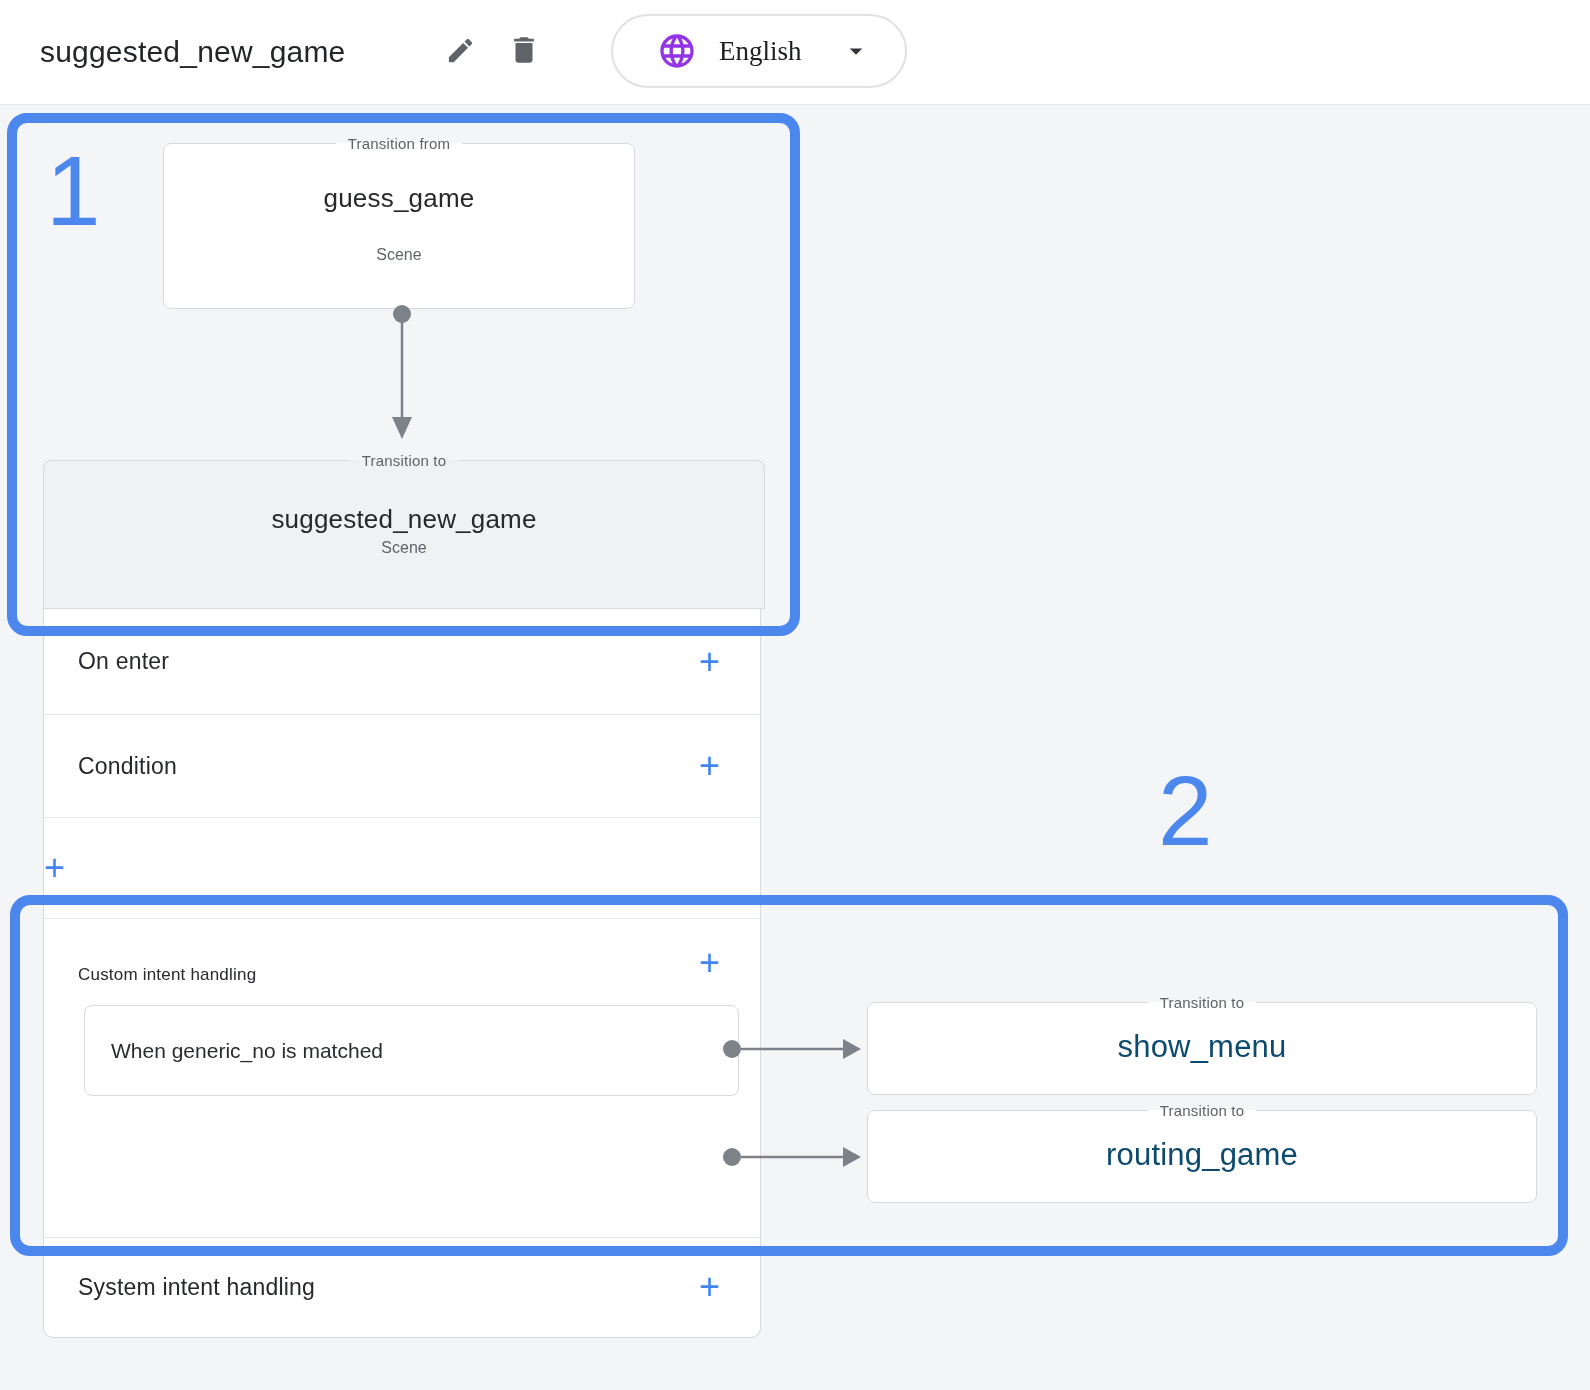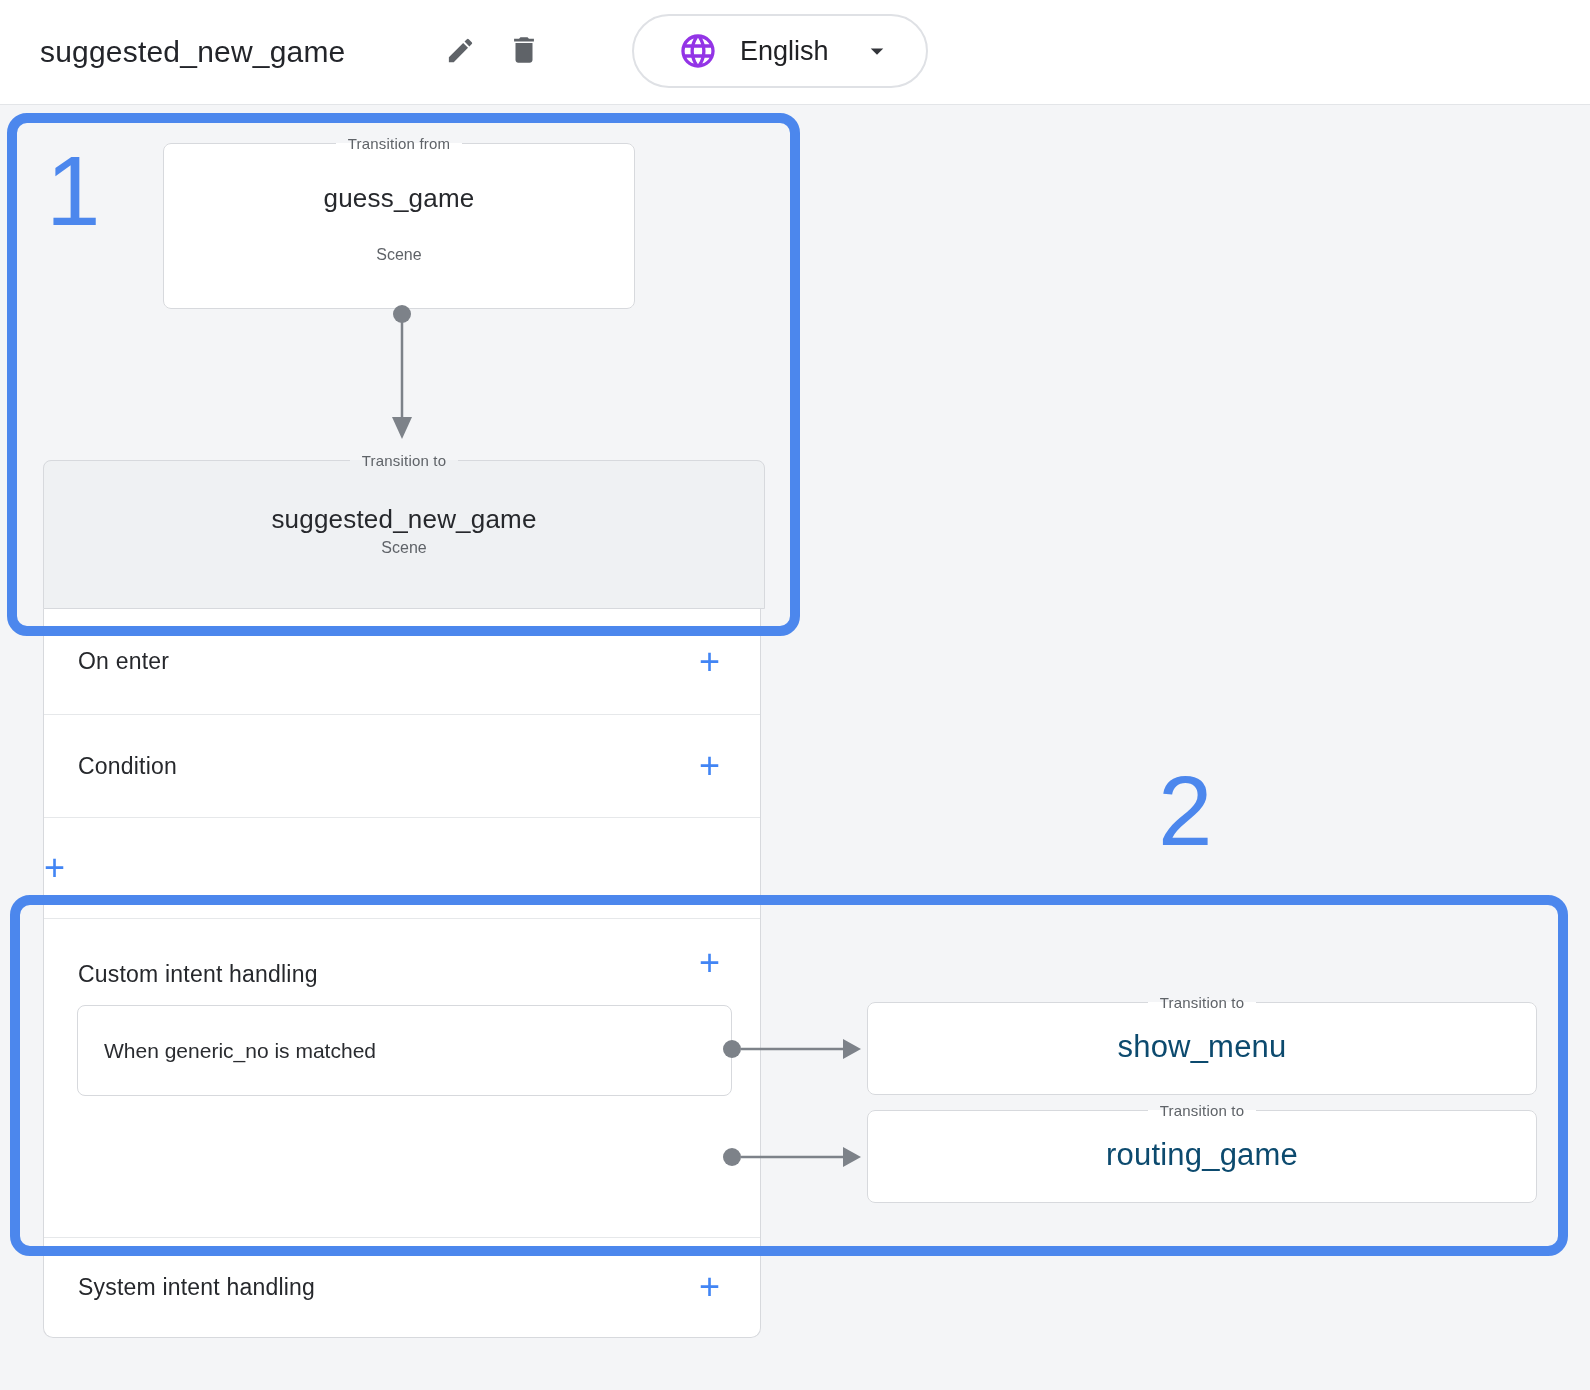--- a/index.html
+++ b/index.html
@@ -7,21 +7,21 @@
     width:1590px;height:1390px;position:relative;overflow:hidden;
     font-family:"Liberation Sans","DejaVu Sans",sans-serif;
     background:#ffffff;color:#202124;
   }
   
   .topbar{position:absolute;left:0;top:0;width:1590px;height:104px;background:#fff;border-bottom:1px solid #e3e5e8;z-index:10;}
   .page-title{position:absolute;left:40px;top:0;height:104px;display:flex;align-items:center;font-size:30px;color:#23252a;letter-spacing:.2px;}
   .icon-btn{position:absolute;top:0;height:104px;display:flex;align-items:center;justify-content:center;cursor:pointer;}
   .icon-btn.edit{left:436px;width:48px;}
   .icon-btn.delete{left:498px;width:52px;}
-  .lang-pill{position:absolute;left:632px;top:14px;width:296px;height:74px;border:2px solid #dfe1e5;border-radius:38px;background:#fff;display:flex;align-items:center;box-sizing:border-box;cursor:pointer;}
+  .lang-pill{position:absolute;left:611px;top:14px;width:296px;height:74px;border:2px solid #dfe1e5;border-radius:38px;background:#fff;display:flex;align-items:center;box-sizing:border-box;cursor:pointer;font-family:Liberation Serif, serif;}
   .lang-pill .globe{margin-left:44px;display:flex;align-items:center;}
   .lang-pill .lang-label{margin-left:22px;font-size:27px;color:#202124;flex:1;}
   .lang-pill .caret{margin-right:34px;display:flex;align-items:center;}
   
   .content{position:absolute;left:0;top:105px;width:1590px;height:1285px;background:#f4f5f7;}
   fieldset{margin:0;padding:0;box-sizing:border-box;position:absolute;border:1.5px solid #d7d9dd;border-radius:8px;display:flex;flex-direction:column;align-items:center;justify-content:center;}
   fieldset legend{margin:0 auto;padding:0 12px;font-size:15px;color:#5f6368;text-align:center;letter-spacing:.2px;}
   .node-title{font-size:26px;color:#26282c;letter-spacing:.2px;}
   .node-sub{font-size:16px;color:#5f6368;margin-top:4px;}
   .fs-from{left:163px;top:135px;width:472px;height:174px;background:#ffffff;}
@@ -33,23 +33,23 @@
   .srow{position:relative;box-sizing:border-box;display:flex;align-items:center;border-top:1px solid #e6e8ea;}
   .srow:first-child{border-top:none;}
   .srow .rlabel{padding-left:34px;font-size:23px;color:#26282c;letter-spacing:.2px;flex:1;}
   .srow .plus{padding-right:40px;font-size:36px;color:#4285f4;font-weight:400;cursor:pointer;line-height:1;}
   .row-onenter{height:105px;}
   .row-condition{height:103px;}
   .row-slot{height:101px;}
   .row-custom{height:319px;display:block;}
   .row-system{height:99px;}
   .custom-head{height:88px;display:flex;align-items:center;}
-  .custom-head .rlabel{padding-left:34px;font-size:23px;color:#26282c;flex:1;margin-top:23px;}
+  .custom-head .rlabel{padding-left:34px;font-size:17px;color:#26282c;flex:1;margin-top:23px;}
   .custom-head .plus{padding-right:40px;font-size:36px;color:#4285f4;line-height:1;cursor:pointer;}
-  .intent-box{position:absolute;left:33px;width:655px;height:91px;background:#fff;border:1.5px solid #d7d9dd;border-radius:8px;box-sizing:border-box;display:flex;align-items:center;cursor:pointer;}
+  .intent-box{position:absolute;left:40px;width:655px;height:91px;background:#fff;border:1.5px solid #d7d9dd;border-radius:8px;box-sizing:border-box;display:flex;align-items:center;cursor:pointer;}
   .intent-box .ilabel{padding-left:26px;font-size:21px;color:#2a2c30;}
   .intent-box.first{top:86px;}
   .intent-box.second{top:194px;}
   
   .fs-target{left:867px;width:670px;height:101px;background:#fff;cursor:pointer;}
   .fs-target.menu{top:994px;}
   .fs-target.routing{top:1102px;}
   .fs-target .tname{font-size:31px;color:#0c4a6e;margin-top:-12px;letter-spacing:.2px;}
   
   .connectors{position:absolute;left:0;top:0;width:1590px;height:1390px;z-index:6;pointer-events:none;}

